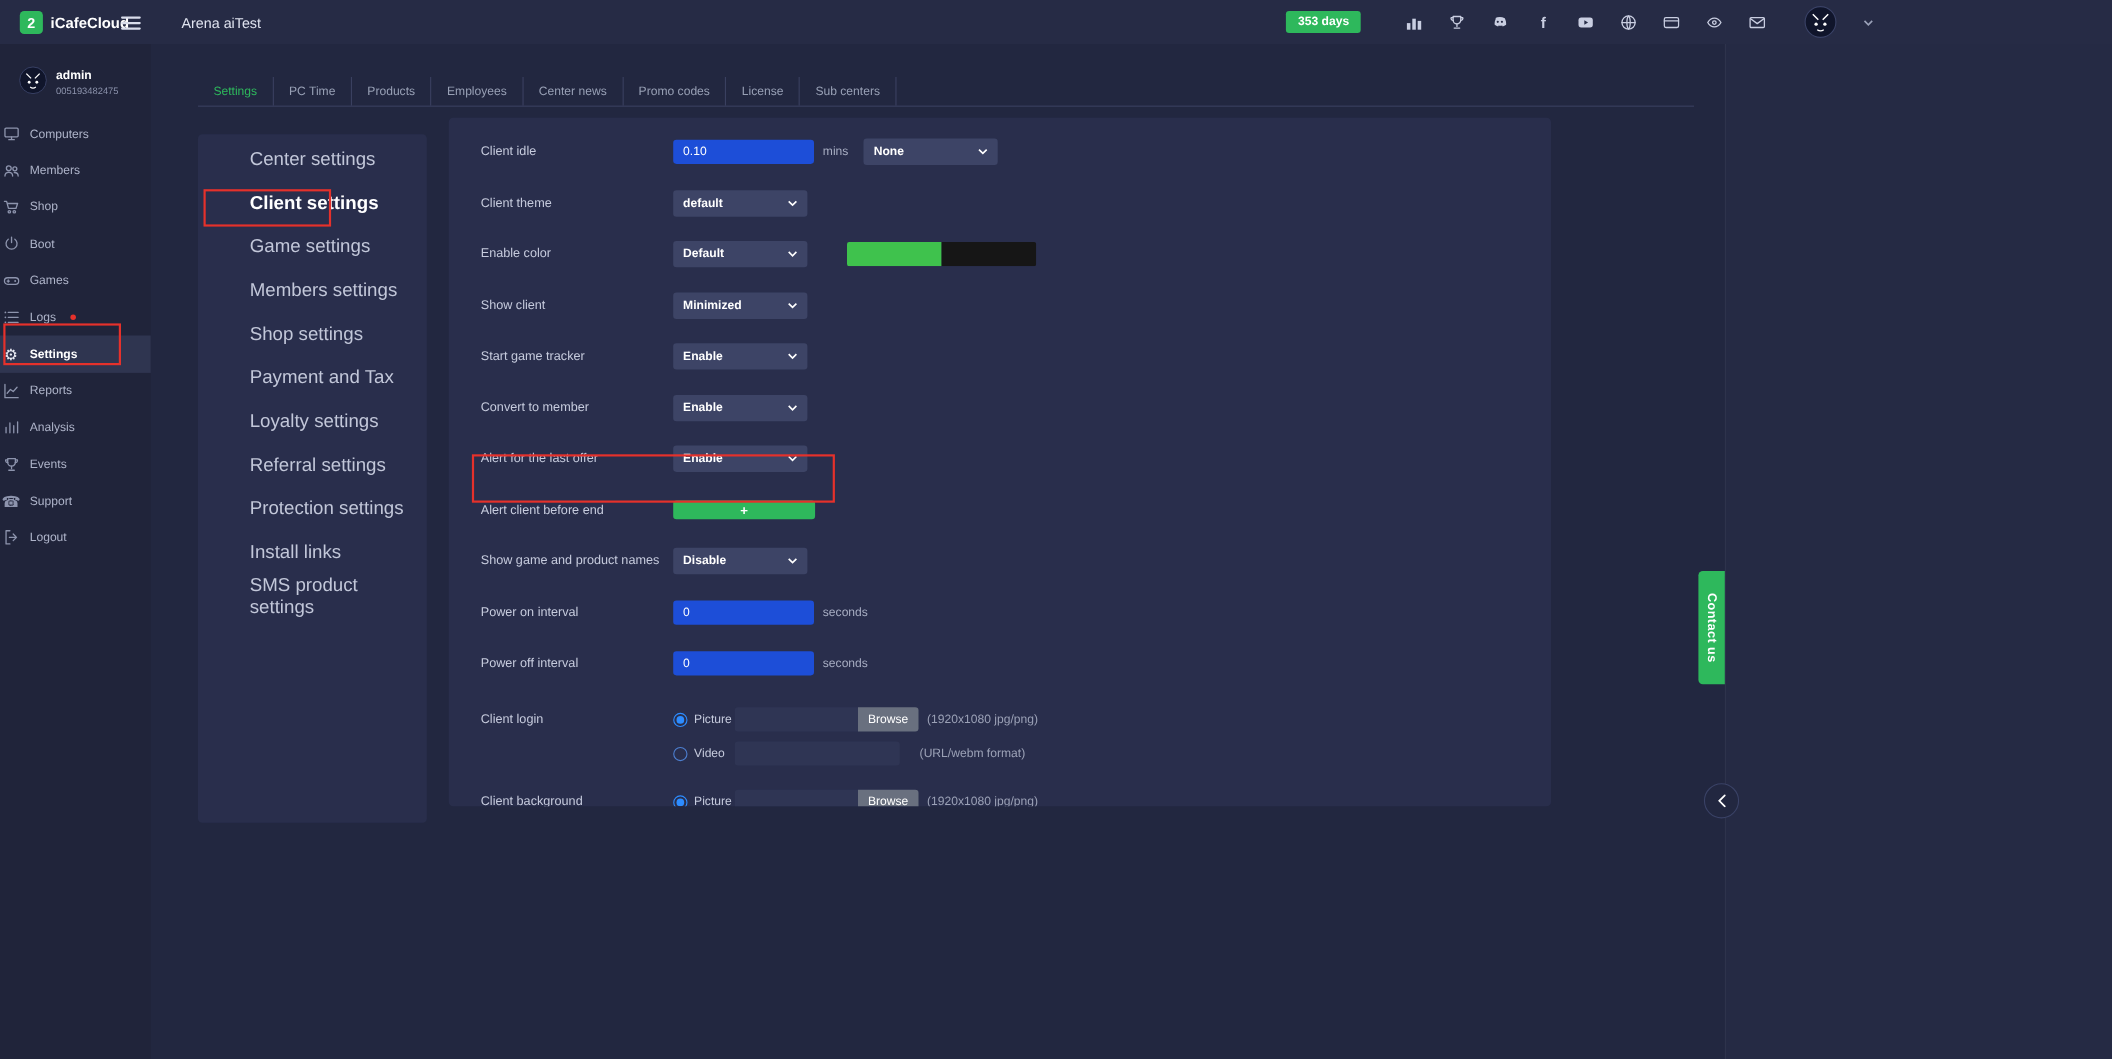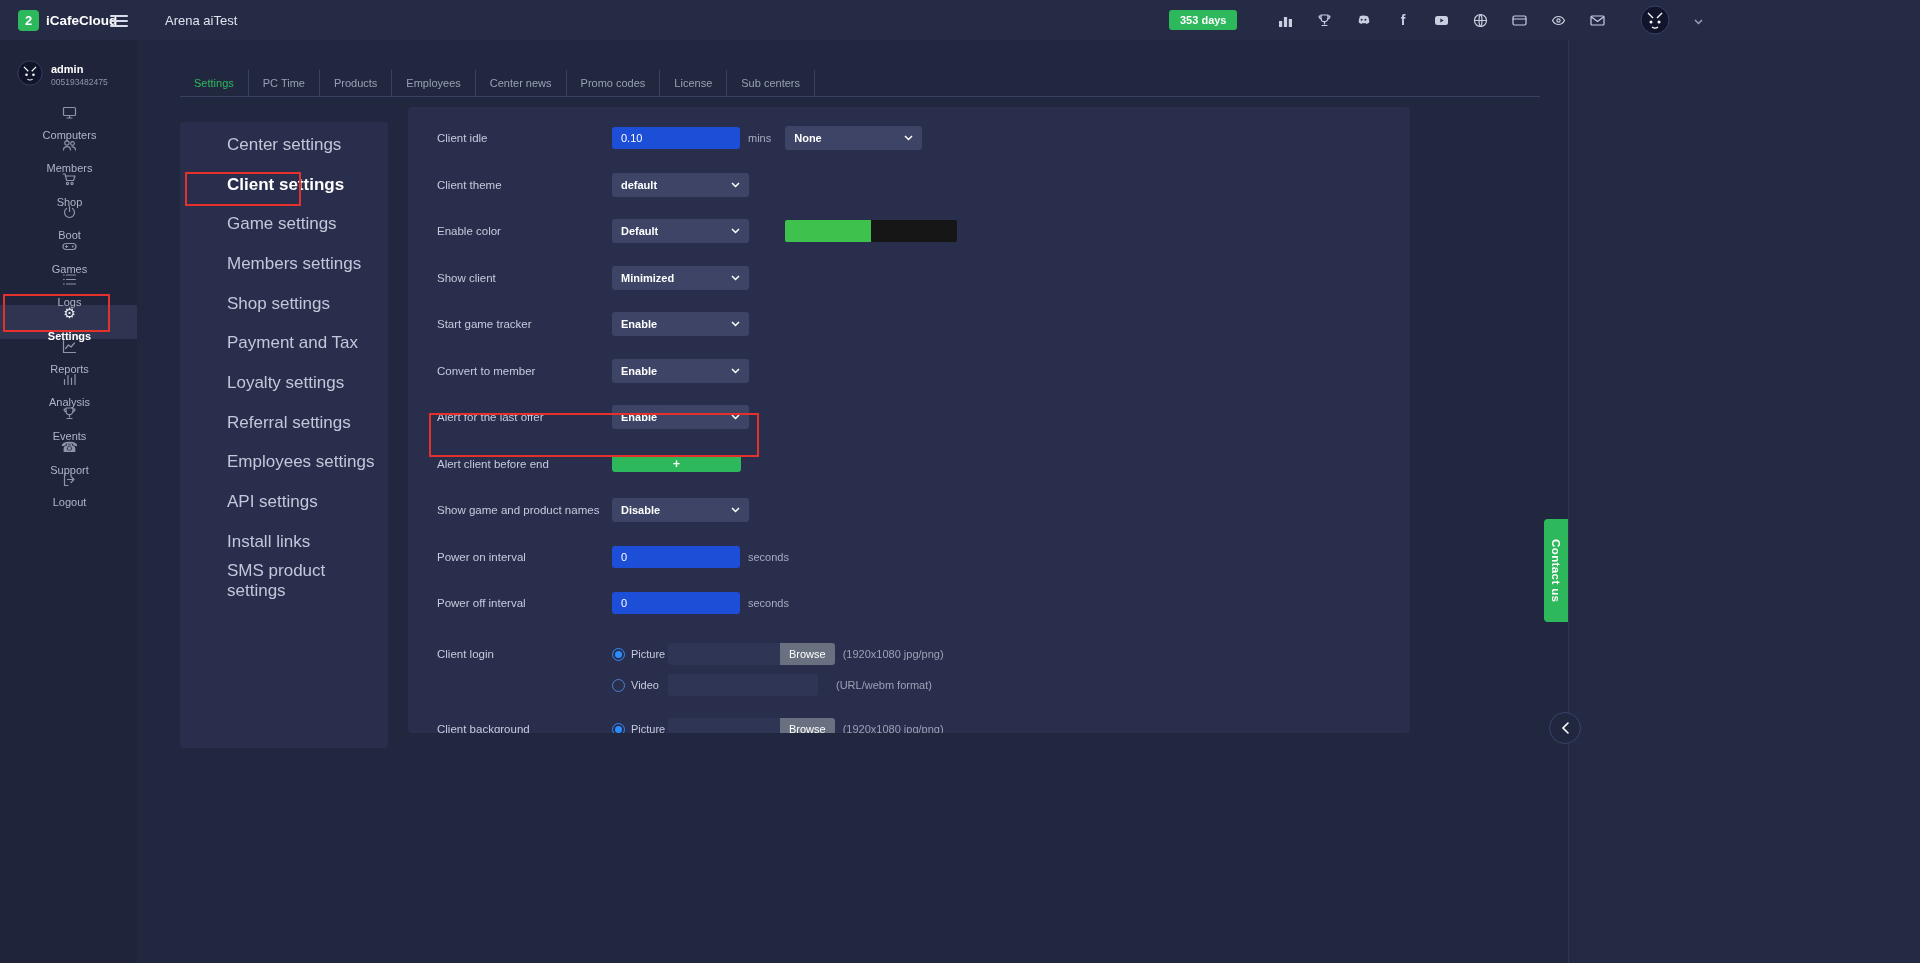--- a/index.html
+++ b/index.html
@@ -23,21 +23,21 @@
   .tb-avatar{margin-left:12px;cursor:pointer;width:30px;height:30px;}
   .tb-caret{color:#9aa1b8;margin-left:2px;cursor:pointer;}
 
   
   .sidebar{position:absolute;left:0;top:40px;width:137px;height:923px;background:#20243a;z-index:4;}
   .side-user{display:flex;align-items:center;gap:8px;padding:16px 0 0 17px;height:38px;}
   .u-name{font-size:11px;font-weight:bold;color:#fff;}
   .u-id{font-size:8.5px;color:#8d94ad;margin-top:2px;}
   .side-nav{margin-top:11px;}
   .side-item{height:33.4px;display:flex;align-items:center;padding-left:2px;gap:9px;font-size:11px;
-             color:#aeb4c9;cursor:pointer;flex-direction:column;}
+             color:#aeb4c9;cursor:pointer;}
   .side-item .ic{width:16px;display:flex;justify-content:center;align-items:center;color:#8d94ad;font-size:14px;}
   .side-item.active{background:#2f3550;color:#fff;}
   .side-item.active .ic{color:#eceef6;}
   .dot{width:5px;height:5px;border-radius:50%;background:#e5312b;margin-left:4px;}
 
   
   .rightzone{position:absolute;left:1568px;top:40px;width:352px;height:923px;background:#252a44;
              border-left:1px solid rgba(255,255,255,.05);}
 
   
@@ -54,21 +54,21 @@
             color:#c2c7d9;cursor:pointer;}
   .nav-item.active{color:#fff;font-weight:bold;}
 
   .form-card{position:absolute;left:408px;top:107px;width:1002px;height:626px;background:#292e4c;
              border-radius:4px;padding:8px 0 0 29px;box-sizing:border-box;overflow:hidden;z-index:2;}
   .frow{display:flex;align-items:center;height:46.5px;}
   .flabel{width:175px;font-size:11.5px;color:#c6cbdd;flex:none;}
   .finput{width:128px;height:22px;background:#1d4ed8;border:none;border-radius:3px;color:#fff;
           font-size:11px;padding:0 9px;box-sizing:border-box;font-family:inherit;}
   .funit{font-size:11px;color:#a7adc2;margin-left:8px;}
-  .fselect{width:137px;height:24px;background:#3d4466;border-radius:3px;display:flex;align-items:center;
+  .fselect{width:122px;height:24px;background:#3d4466;border-radius:3px;display:flex;align-items:center;
            justify-content:space-between;padding:0 9px;box-sizing:border-box;font-size:11px;font-weight:bold;
            color:#fff;cursor:pointer;flex:none;}
   .fselect svg{flex:none;}
   .sel-ml{margin-left:14px;}
   .swatch{width:172px;height:22px;margin-left:36px;display:flex;border-radius:2px;overflow:hidden;}
   .swatch .g{width:86px;background:#3fc24d;}
   .swatch .d{width:86px;background:#161616;}
   .plus-btn{width:129px;height:17px;background:#2eb85c;border:none;border-radius:3px;color:#fff;
             font-weight:bold;font-size:12px;line-height:14px;cursor:pointer;font-family:inherit;}
   .radio{width:13px;height:13px;border-radius:50%;box-sizing:border-box;flex:none;position:relative;cursor:pointer;}
@@ -335,22 +335,21 @@
 
   <div class="nav-card">
     <div class="nav-item">Center settings</div>
     <div class="nav-item active">Client settings</div>
     <div class="nav-item">Game settings</div>
     <div class="nav-item">Members settings</div>
     <div class="nav-item">Shop settings</div>
     <div class="nav-item">Payment and Tax</div>
     <div class="nav-item">Loyalty settings</div>
     <div class="nav-item">Referral settings</div>
-    <div class="nav-item">Employees settings</div>
-    <div class="nav-item">API settings</div>
+    <div class="nav-item">Protection settings</div>
     <div class="nav-item">Install links</div>
     <div class="nav-item">SMS product settings</div>
   </div>
 
   <div class="form-card">
 
     <div class="frow">
       <span class="flabel">Client idle</span>
       <input class="finput" value="0.10" style="">
       <span class="funit">mins</span>

